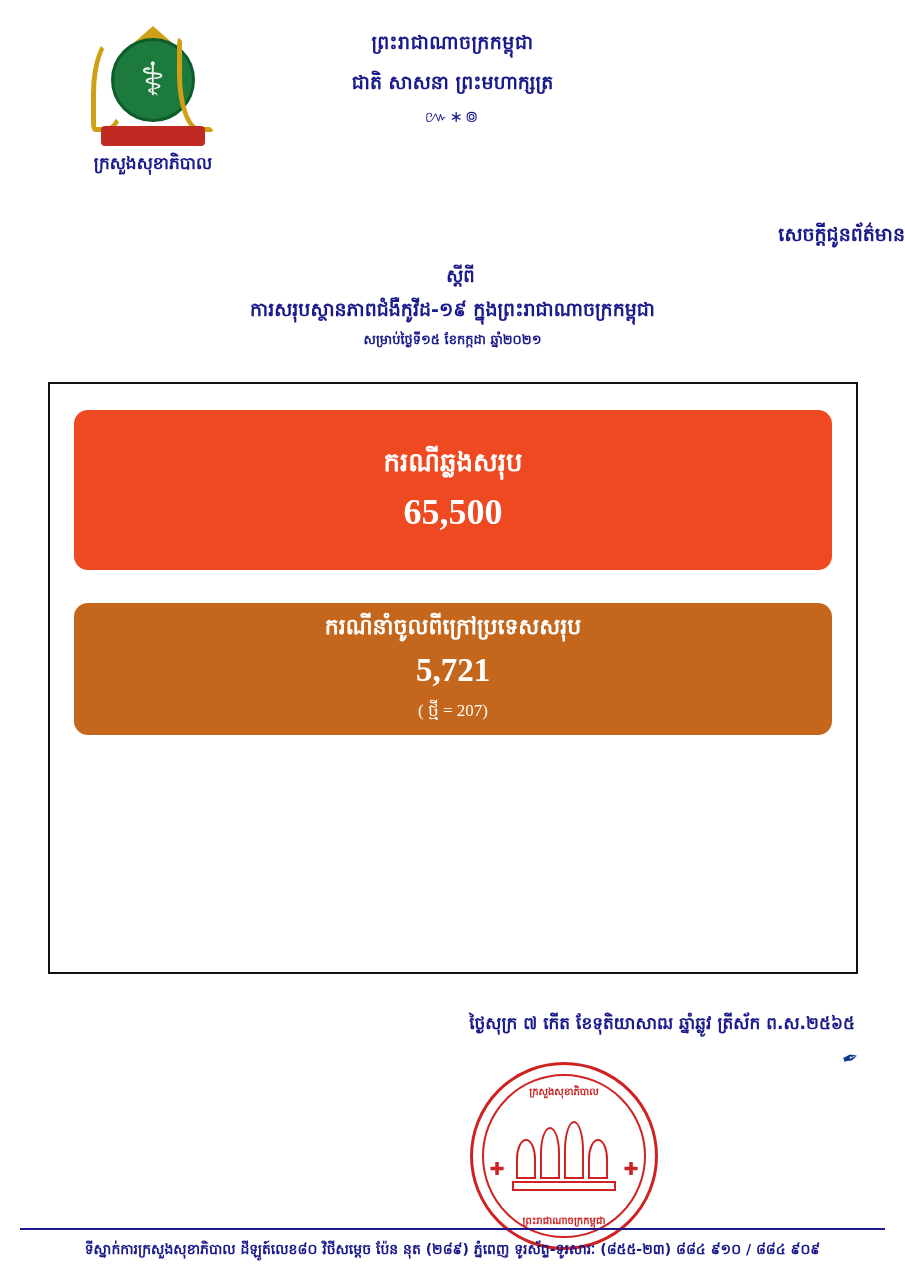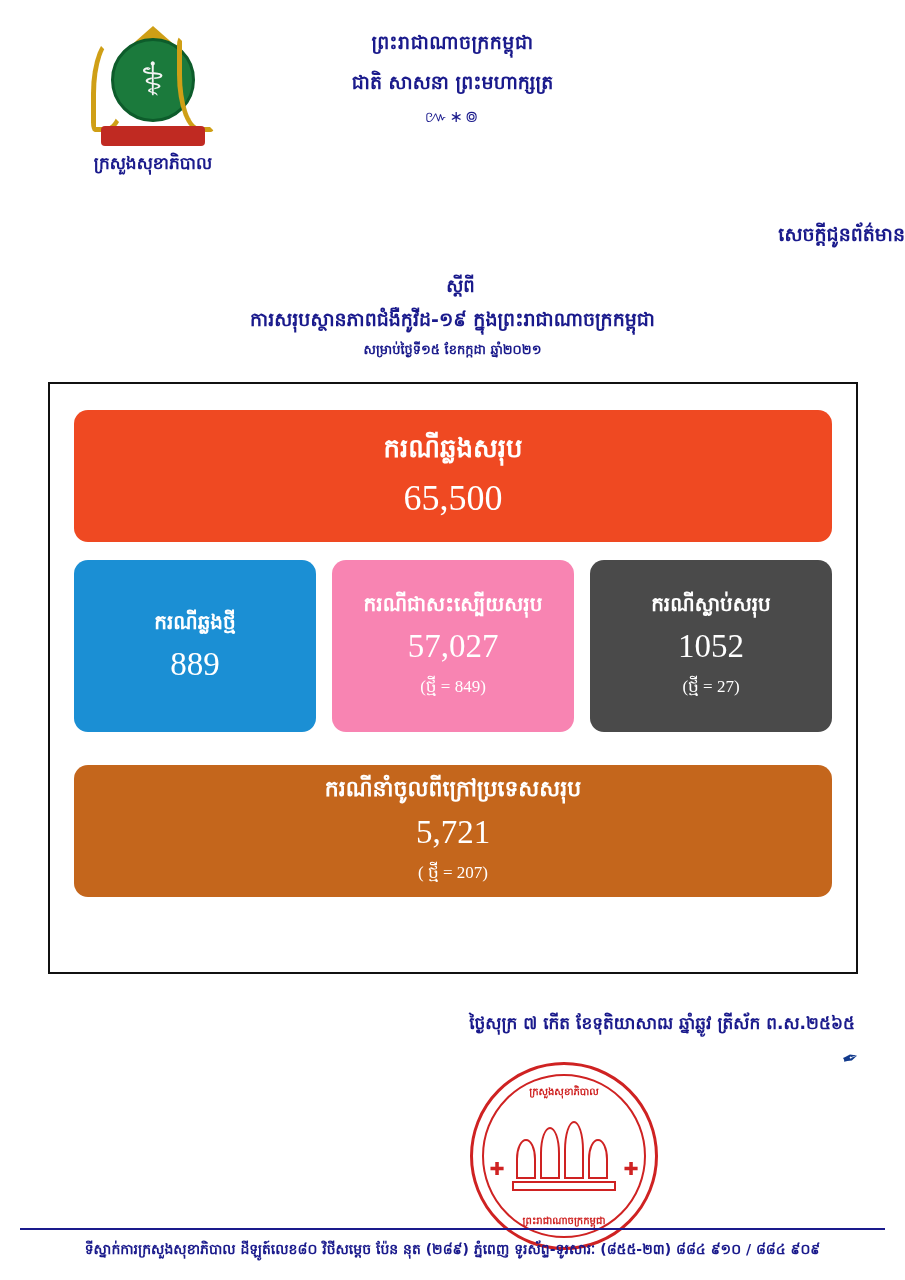--- a/index.html
+++ b/index.html
@@ -91,21 +91,21 @@
   .royal-lines .l2 { font-size: 19px; font-weight: bold; margin-top: 12px; }
   .royal-lines .l3 { font-size: 16px; margin-top: 8px; letter-spacing: 2px; }
 
   .title-block {
     position: absolute;
     left: 0; right: 0; top: 222px;
     text-align: center;
   }
   .title-block div { font-weight: bold; }
   .title-block .t1 { font-size: 19px; text-align: right; }
-  .title-block .t2 { font-size: 18px; margin-top: 24px; padding-left: 16px; }
+  .title-block .t2 { font-size: 18px; margin-top: 14px; padding-left: 16px; }
   .title-block .t3 { font-size: 19px; margin-top: 6px; }
   .title-block .t4 { font-size: 13px; margin-top: 6px; }
 
   
   .frame {
     position: absolute;
     left: 48px; top: 382px;
     width: 810px; height: 592px;
     border: 2px solid #111111;
     background: #ffffff;
@@ -124,32 +124,32 @@
     align-items: center;
     justify-content: center;
   }
   .card .card-label {
     font-size: 21px;
     font-weight: bold;
     line-height: 1.2;
   }
   .card .card-value {
     font-size: 33px;
-    font-weight: normal;
+    font-weight: bold;
     margin-top: 12px;
     font-family: "Liberation Serif", "DejaVu Serif", serif;
   }
   .card .card-sub {
     font-size: 17px;
     margin-top: 10px;
     font-family: "Liberation Serif", "DejaVu Serif", serif;
   }
 
   .card-total {
-    height: 132px;
+    height: 160px;
     background: #ef4922;
   }
   .card-total .card-label { font-size: 26px; }
   .card-total .card-value { font-size: 36px; }
 
   .row-three {
     display: flex;
     gap: 16px;
     margin-top: 18px;
     height: 172px;
@@ -297,36 +297,20 @@
 </div>
 
 <div class="frame">
   <div class="frame-inner">
 
     <div class="card card-total">
       <div class="card-label">ករណីឆ្លងសរុប</div>
       <div class="card-value">65,500</div>
     </div>
 
-    <div class="row-three">
-      <div class="card card-new">
-        <div class="card-label">ករណីឆ្លងថ្មី</div>
-        <div class="card-value">889</div>
-      </div>
-      <div class="card card-recovered">
-        <div class="card-label">ករណីជាសះស្បើយសរុប</div>
-        <div class="card-value">57,027</div>
-        <div class="card-sub">(ថ្មី = 849)</div>
-      </div>
-      <div class="card card-deaths">
-        <div class="card-label">ករណីស្លាប់សរុប</div>
-        <div class="card-value">1052</div>
-        <div class="card-sub">(ថ្មី = 27)</div>
-      </div>
-    </div>
 
     <div class="card card-imported">
       <div class="card-label">ករណីនាំចូលពីក្រៅប្រទេសសរុប</div>
       <div class="card-value">5,721</div>
       <div class="card-sub">( ថ្មី =  207)</div>
     </div>
 
   </div>
 </div>
 

